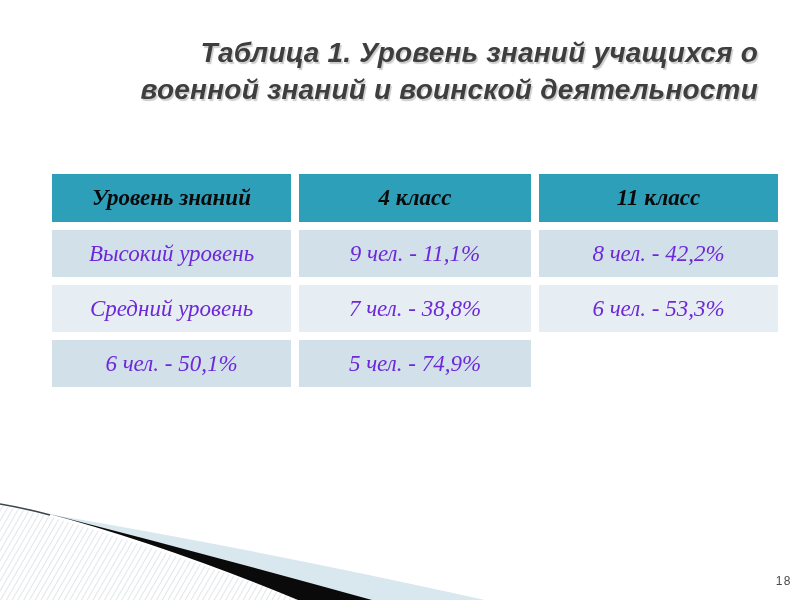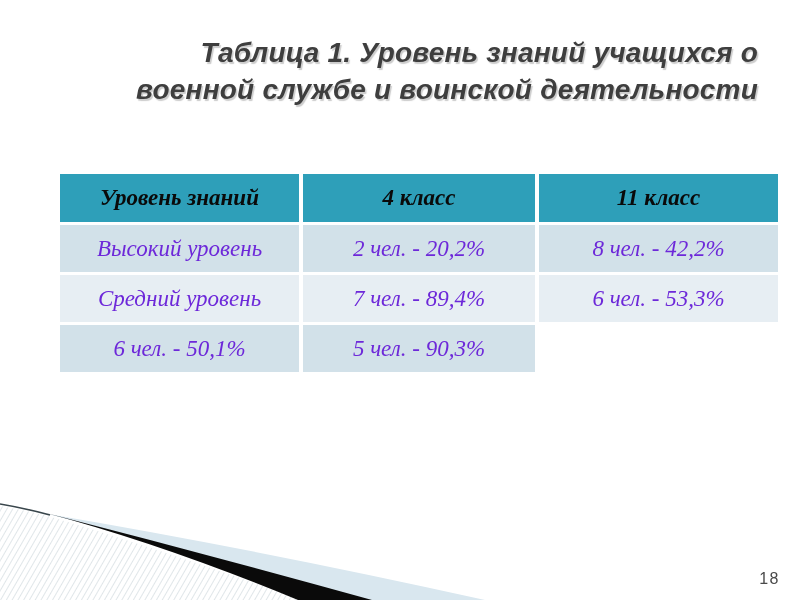--- a/index.html
+++ b/index.html
@@ -12,71 +12,71 @@
   .slide-title {
     position:absolute; left:48px; top:34px; width:710px;
     font-weight:bold; font-style:italic;
     font-size:28px; line-height:37px; letter-spacing:0.2px;
     color:var(--title-color, #3e3e3e);
     text-shadow:1.5px 1.5px 1px rgba(110,110,110,0.35);
     text-align:right;
   }
 
   .knowledge-table {
-    position:absolute; left:60px; top:174px; width:700px;
+    position:absolute; left:52px; top:174px; width:700px;
     display:grid;
     grid-template-columns:239px 232px 239px;
-    column-gap:4px; row-gap:3px;
+    column-gap:4px; row-gap:3px;gap:8px;
   }
   .cell {
     height:47px; display:flex; align-items:center; justify-content:center;
     font-family:"Liberation Serif", serif; font-style:italic;
     font-size:23px; color:#6d28d9; white-space:nowrap;
   }
   .cell.header {
     height:48px; font-weight:bold; color:#0a0a0a;
     background:var(--header-bg, #2e9fb9);
   }
   .cell.row-odd  { background:var(--row-odd-bg, #d2e1e9); }
   .cell.row-even { background:var(--row-even-bg, #e7eef3); }
 
   .decor-svg {
     position:absolute; left:0; top:0; width:800px; height:600px;
     pointer-events:none; display:block;
   }
 
   .page-number {
-    position:absolute; right:20px; bottom:12px;
-    font-size:16px; letter-spacing:1.5px;
+    position:absolute; right:8px; bottom:12px;
+    font-size:12px; letter-spacing:1.5px;
     color:var(--page-number-color, #4a4a4a);
   }
 </style>
 </head>
 <body>
 
 <div class="slide-title">
   <div>Таблица 1. Уровень знаний учащихся о</div>
-  <div>военной службе и воинской деятельности</div>
+  <div>военной знаний и воинской деятельности</div>
 </div>
 
 <div class="knowledge-table">
   <div class="cell header">Уровень знаний</div>
   <div class="cell header">4 класс</div>
   <div class="cell header">11 класс</div>
 
   <div class="cell row-odd">Высокий уровень</div>
-  <div class="cell row-odd">2 чел. - 20,2%</div>
+  <div class="cell row-odd">9 чел. - 11,1%</div>
   <div class="cell row-odd">8 чел. - 42,2%</div>
 
   <div class="cell row-even">Средний уровень</div>
-  <div class="cell row-even">7 чел. - 89,4%</div>
+  <div class="cell row-even">7 чел. - 38,8%</div>
   <div class="cell row-even">6 чел. - 53,3%</div>
 
   <div class="cell row-odd">6 чел. - 50,1%</div>
-  <div class="cell row-odd">5 чел. - 90,3%</div>
+  <div class="cell row-odd">5 чел. - 74,9%</div>
 </div>
 
 <svg class="decor-svg" viewBox="0 0 800 600">
   <defs>
     <pattern id="hatch" width="5" height="5" patternUnits="userSpaceOnUse" patternTransform="rotate(30)">
       <rect width="5" height="5" fill="#ffffff"></rect>
       <line x1="0" y1="0" x2="0" y2="5" style="stroke:var(--hatch-line-color,#ccd6db); stroke-width:1.2;"></line>
     </pattern>
   </defs>
   <path d="M0,506 Q24,510 48,516 Q170,552 302,600 L0,600 Z" fill="url(#hatch)"></path>

